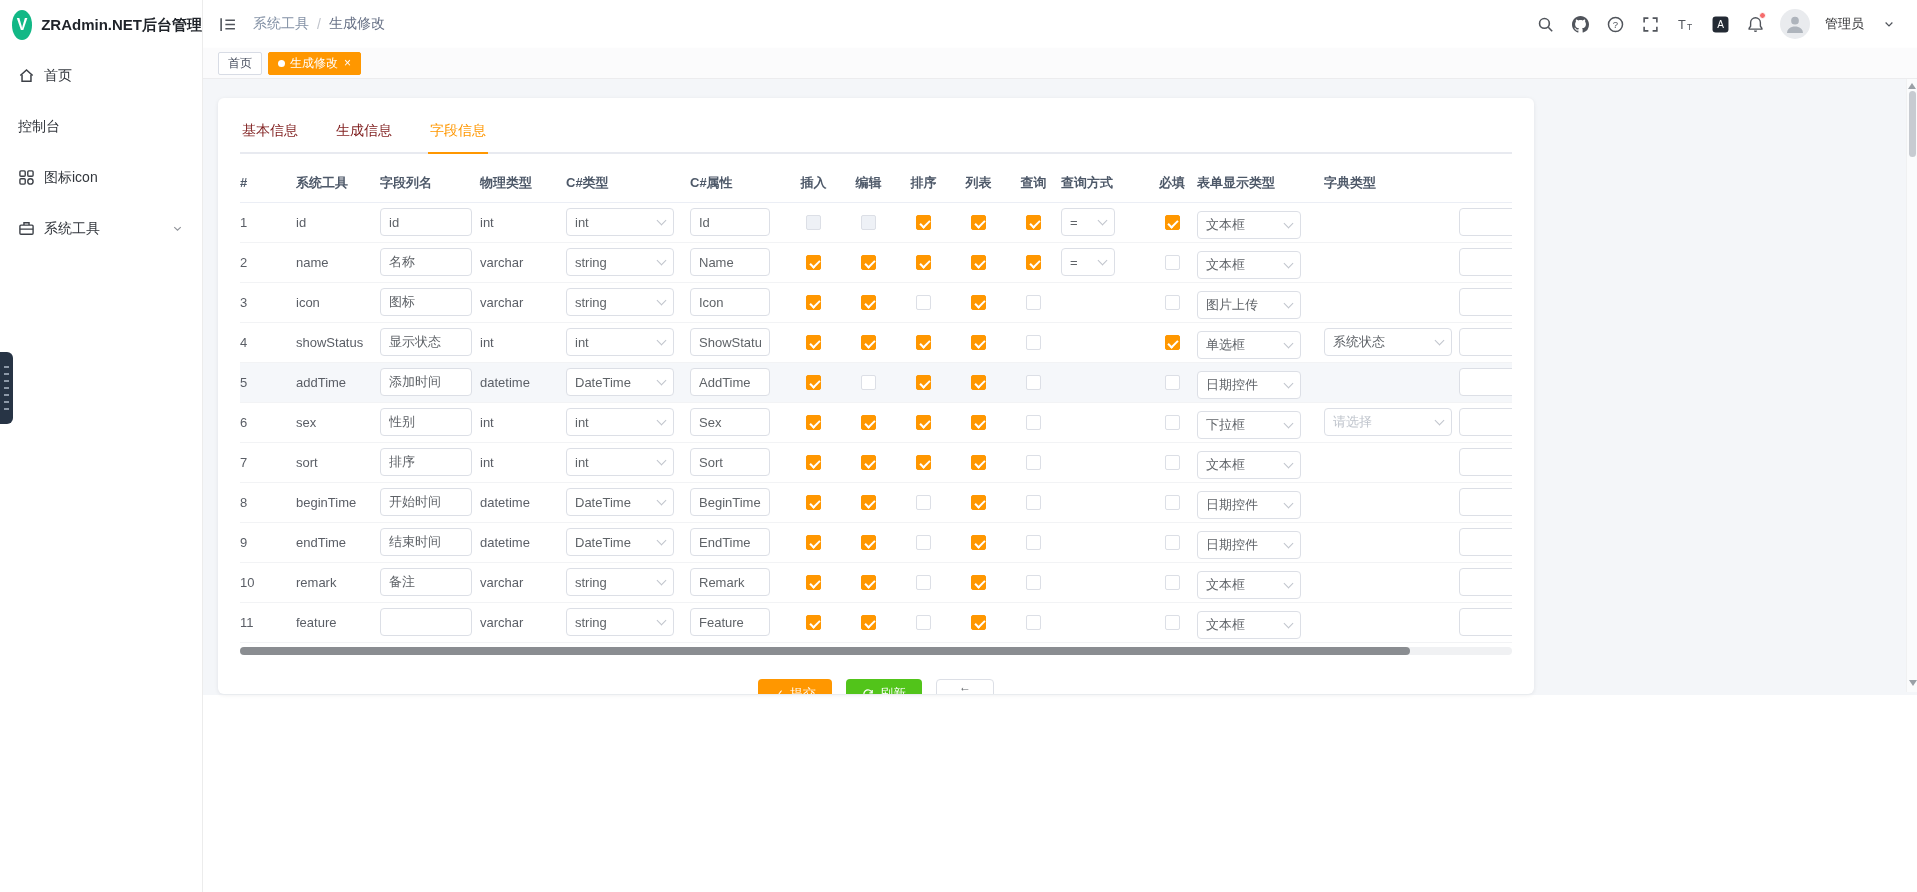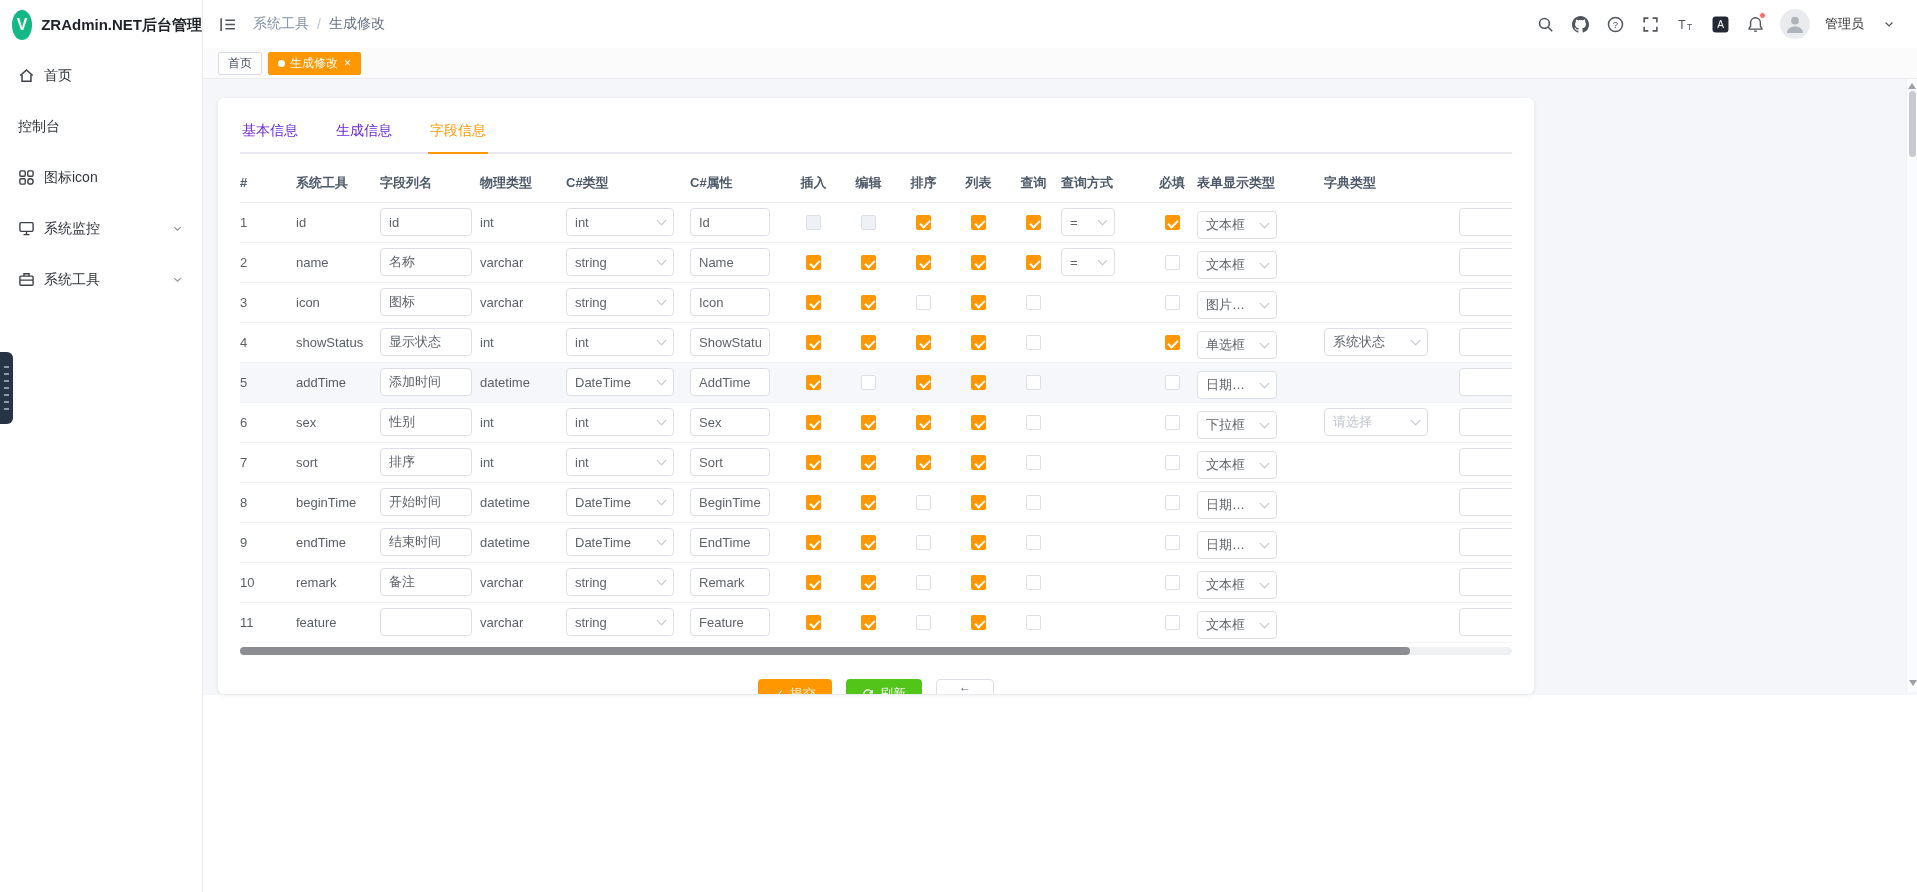--- a/index.html
+++ b/index.html
@@ -46,42 +46,42 @@
   .tag-dot{width:7px;height:7px;border-radius:50%;background:#fff;}
   .tag-close{font-size:12px;line-height:1;margin-left:1px;cursor:pointer;}
 
   
   .content{flex:1;display:flex;flex-direction:column;background:#fff;min-height:0;}
   .card-zone{background:#f4f6f9;padding:19px 15px 0 15px;height:616px;}
   .card{width:1316px;background:#fff;border-radius:6px;box-shadow:0 1px 4px rgba(0,21,41,.08);
     padding:18px 22px 16px;height:596px;overflow:hidden;}
 
   .tabs{display:flex;border-bottom:2px solid #e8eaf0;margin-bottom:10px;}
-  .tab{font-size:14px;color:#6d28d9;padding:6px 2px 12px;margin-right:34px;cursor:pointer;position:relative;}
+  .tab{font-size:14px;color:#7f1d1d;padding:6px 2px 12px;margin-right:34px;cursor:pointer;position:relative;}
   .tab.active{color:#ff9700;}
   .tab.active::after{content:"";position:absolute;left:0;right:0;bottom:-2px;height:2px;background:#ff9700;}
 
   .table-wrap{width:1272px;overflow:hidden;}
   table{border-collapse:collapse;table-layout:fixed;width:1309px;font-size:13px;color:#5a5e66;}
   th{height:38px;text-align:left;font-weight:bold;color:#4e5969;font-size:13px;border-bottom:1px solid #ebeef5;white-space:nowrap;}
   td{height:40px;border-bottom:1px solid #f2f3f5;white-space:nowrap;}
   th.ctr,td.ctr{text-align:center;}
   tr.hl td{background:#f5f7fa;}
 
   .tin{height:28px;border:1px solid #dcdfe6;border-radius:4px;padding:0 8px;font-size:13px;color:#5f6368;background:#fff;outline:none;font-family:inherit;}
   .in-desc{width:92px;}
   .in-attr{width:80px;}
   .in-extra{width:68px;}
   .sel{height:28px;border:1px solid #dcdfe6;border-radius:4px;background:#fff;display:inline-flex;align-items:center;justify-content:space-between;padding:0 8px;cursor:pointer;}
   .sel-v{font-size:13px;color:#5f6368;overflow:hidden;text-overflow:ellipsis;}
   .sel.ph .sel-v{color:#bfc4cc;}
   .w-csharp{width:108px;}
   .w-query{width:54px;}
-  .w-display{width:80px;margin-top:6px;}
-  .w-dict{width:104px;padding-left:8px;}
+  .w-display{width:104px;margin-top:6px;}
+  .w-dict{width:128px;padding-left:8px;}
   .chev{width:7px;height:7px;border-right:1.5px solid #c0c4cc;border-bottom:1.5px solid #c0c4cc;transform:rotate(45deg);margin-left:6px;margin-top:-3px;flex-shrink:0;}
 
   .cb{width:15px;height:15px;display:inline-block;vertical-align:middle;border:1px solid #dcdfe6;border-radius:2px;background:#fff;position:relative;cursor:pointer;}
   .cb.on{background:#ff9700;border-color:#ff9700;}
   .cb.on::after{content:"";position:absolute;left:4.5px;top:1.5px;width:4px;height:8px;border:solid #fff;border-width:0 2px 2px 0;transform:rotate(45deg);}
   .cb.dis{background:#eef1f6;cursor:not-allowed;}
 
   .hscrollbar{width:1272px;height:8px;margin-top:4px;position:relative;background:#f0f1f3;border-radius:4px;}
   .hthumb{position:absolute;left:0;top:0;height:8px;width:1170px;background:#8a8d91;border-radius:4px;cursor:pointer;}
 
@@ -138,36 +138,20 @@
             <svg viewBox="0 0 16 16">
               <g fill="none" stroke="currentColor" stroke-width="1.3">
                 <rect x="1.8" y="1.8" width="5" height="5" rx="1"></rect>
                 <rect x="9.2" y="1.8" width="5" height="5" rx="1"></rect>
                 <rect x="1.8" y="9.2" width="5" height="5" rx="1"></rect>
                 <rect x="9.2" y="9.2" width="5" height="5" rx="2.5"></rect>
               </g>
             </svg>
           </span>
           <span class="s-label">图标icon</span>
-        </div>
-        <div class="side-item">
-          <span class="s-icon">
-            <svg viewBox="0 0 16 16">
-              <g fill="none" stroke="currentColor" stroke-width="1.3">
-                <rect x="1.8" y="2.5" width="12.4" height="8.2" rx="1"></rect>
-                <path d="M8 10.7v2.6M5.2 13.8h5.6"></path>
-              </g>
-            </svg>
-          </span>
-          <span class="s-label">系统监控</span>
-          <span class="s-chev">
-            <svg viewBox="0 0 16 16">
-              <path d="M4 6.2 8 10l4-3.8" fill="none" stroke="currentColor" stroke-width="1.4"></path>
-            </svg>
-          </span>
         </div>
         <div class="side-item">
           <span class="s-icon">
             <svg viewBox="0 0 16 16">
               <g fill="none" stroke="currentColor" stroke-width="1.3">
                 <rect x="1.8" y="4.8" width="12.4" height="8.6" rx="1"></rect>
                 <path d="M5.6 4.8V2.6h4.8v2.2M1.8 8.6h12.4"></path>
               </g>
             </svg>
           </span>

